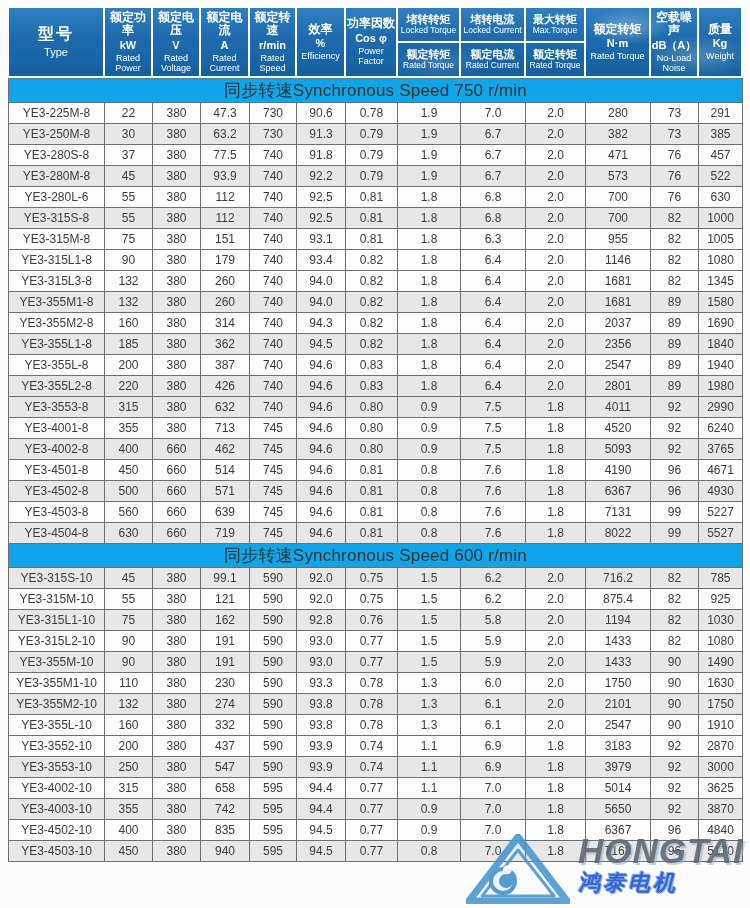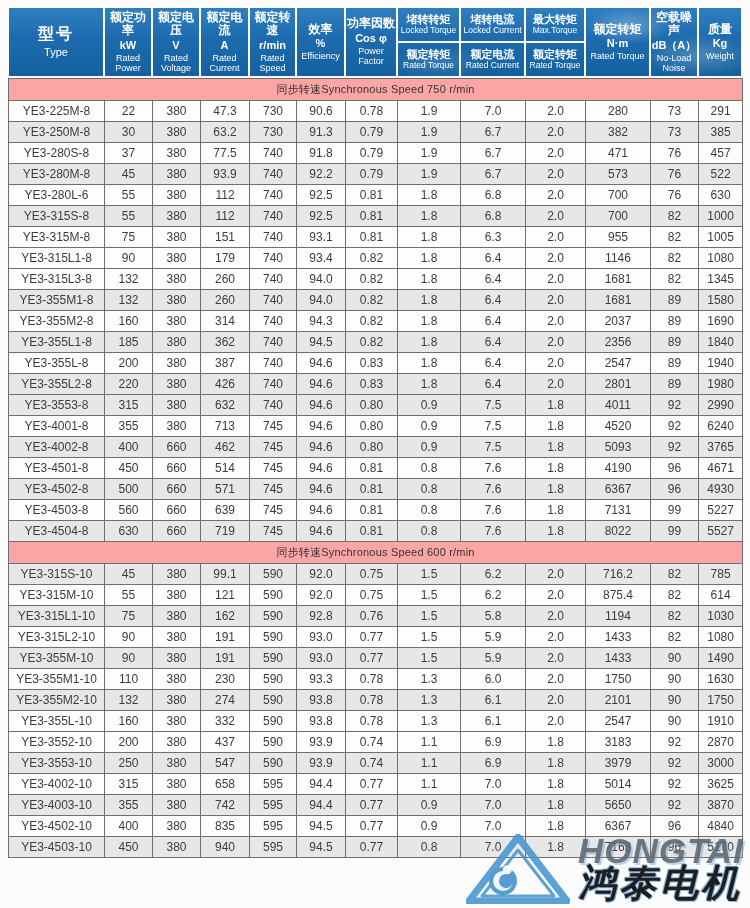--- a/index.html
+++ b/index.html
@@ -26,29 +26,29 @@
       radial-gradient(60px 26px at 620px 18px, rgba(255,255,255,.30), rgba(255,255,255,0) 70%),
       radial-gradient(80px 30px at 690px 48px, rgba(255,255,255,.22), rgba(255,255,255,0) 70%),
       radial-gradient(70px 24px at 430px 55px, rgba(255,255,255,.14), rgba(255,255,255,0) 70%);}
 
   
   .spec-table{position:absolute;left:8px;top:78px;width:734px;border-collapse:collapse;table-layout:fixed;}
   .spec-table td{border:1px solid #6f6f6f;font-size:12px;color:#3c3c3c;text-align:center;
     height:20px;padding:0;overflow:hidden;white-space:nowrap;}
   .spec-table tr.w td{background:#fdfdfd;}
   .spec-table tr.g td{background:#e7e7e7;}
-  .spec-table td.divider{font-size:11px;color:#333;background:#fca5a5;height:21px;letter-spacing:.2px;}
+  .spec-table td.divider{font-size:17px;color:#333;background:#0ea5e9;height:21px;letter-spacing:.2px;}
   .spec-table td.model{font-size:12px;text-align:center;}
 
   
   .watermark{position:absolute;left:466px;top:834px;display:flex;align-items:flex-start;opacity:.88;pointer-events:none;}
   .wm-text{margin-left:8px;font-style:italic;}
   .wm-brand{font-size:35px;font-weight:bold;letter-spacing:1px;color:#5d6670;line-height:33px;
     text-shadow:2px 2px 0 rgba(122,166,206,.55);}
-  .wm-brand-zh{font-size:38px;font-weight:bold;color:#000000;line-height:32px;letter-spacing:3px;
+  .wm-brand-zh{font-size:22px;font-weight:bold;color:#1d4ed8;line-height:32px;letter-spacing:3px;
     text-shadow:1px 1px 0 #79abd6,-1px -1px 0 #79abd6;}
 </style>
 </head>
 <body>
 
 <div class="page">
 
   <div class="spec-header" id="header-row">
       <div class="hcell" style="width: 96px;">
         <div class="hcell-inner">
@@ -517,21 +517,21 @@
           <td>380</td>
           <td>121</td>
           <td>590</td>
           <td>92.0</td>
           <td>0.75</td>
           <td>1.5</td>
           <td>6.2</td>
           <td>2.0</td>
           <td>875.4</td>
           <td>82</td>
-          <td>614</td>
+          <td>925</td>
         </tr>
         <tr class="g">
           <td class="model">YE3-315L1-10</td>
           <td>75</td>
           <td>380</td>
           <td>162</td>
           <td>590</td>
           <td>92.8</td>
           <td>0.76</td>
           <td>1.5</td>

